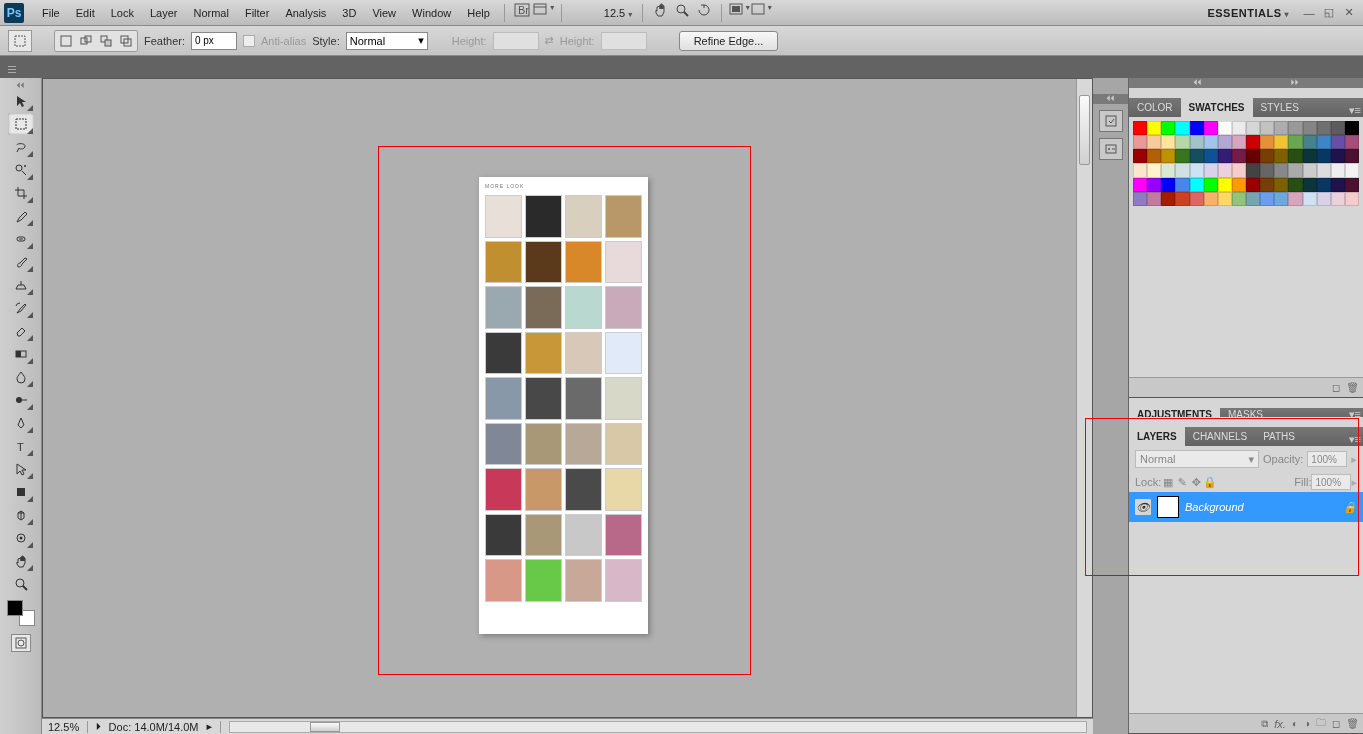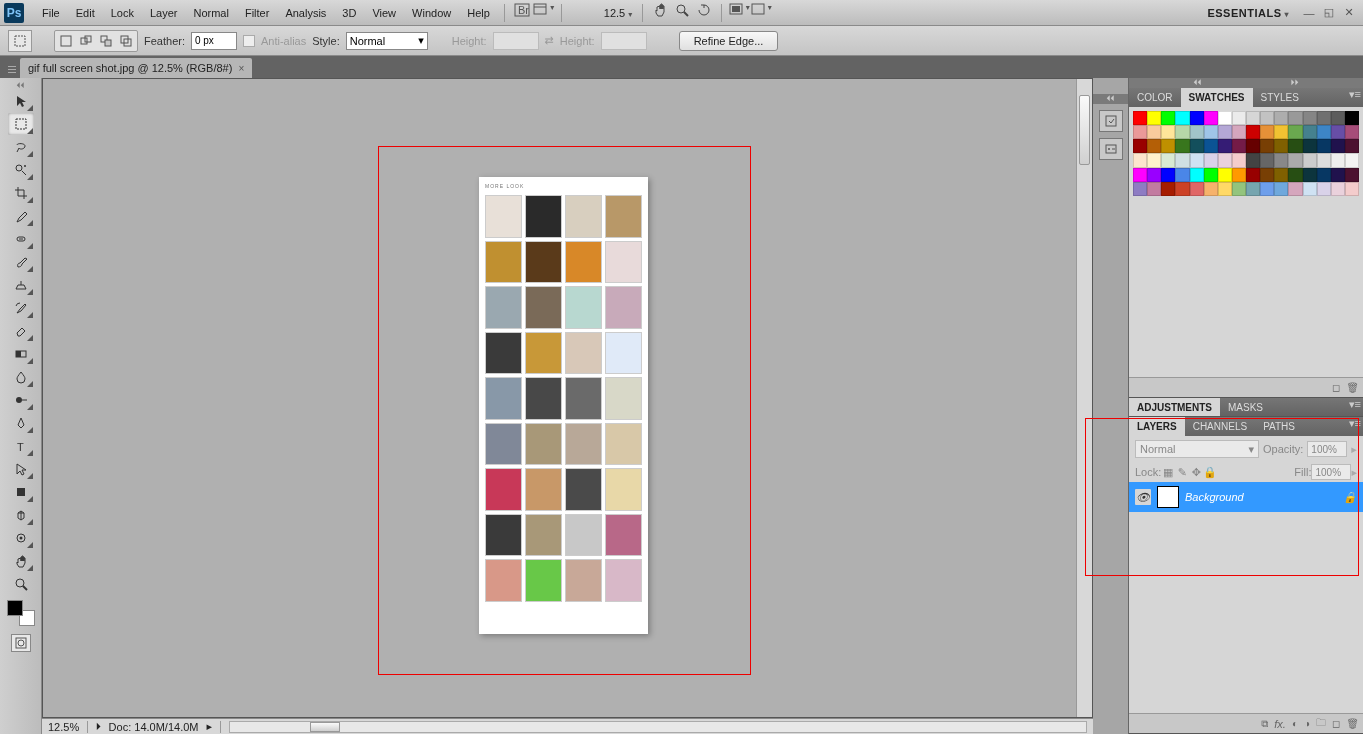--- a/index.html
+++ b/index.html
@@ -63,21 +63,21 @@
 
 svg { display:block; }
 
 
 .dock { position:absolute; top:78px; right:0; width:270px; bottom:0; background:#8f8f8f; display:flex; }
 .dock-col-left { width:36px; background:#a6a6a6; border-right:1px solid #666; padding-top:16px; display:flex; flex-direction:column; align-items:center; gap:6px; }
 .dock-ico { width:24px; height:22px; border:1px solid #777; background:#c8c8c8; display:flex; align-items:center; justify-content:center; color:#444; }
 .dock-col-main { flex:1; display:flex; flex-direction:column; }
 
 .panel { background:#d6d6d6; border-bottom:1px solid #555; display:flex; flex-direction:column; }
-.panel-head { height:19px; background:linear-gradient(#767676,#636363); display:flex; align-items:flex-start; }
+.panel-head { height:19px; background:linear-gradient(#767676,#636363); display:flex; align-items:flex-end;margin-top:10px; }
 .panel-tab { padding:0 8px; height:100%; display:flex; align-items:center; font-size:10px; color:#ddd; }
 .panel-tab.active { background:#d6d6d6; color:#222; font-weight:bold; }
 .panel-menu { margin-left:auto; width:16px; text-align:center; color:#ccc; }
 .panel-collapse { height:10px; background:#7a7a7a; display:flex; align-items:center; justify-content:center; color:#ccc; font-size:8px; }
 
 .swatch-grid { padding:4px; display:grid; grid-template-columns:repeat(16,1fr); gap:0; }
 .sw { aspect-ratio:1; border:1px solid rgba(0,0,0,.15); }
 .panel-body { flex:1; background:#d6d6d6; position:relative; }
 .panel-foot { height:20px; background:#c8c8c8; border-top:1px solid #999; display:flex; align-items:center; justify-content:flex-end; padding:0 4px; gap:6px; }
 .panel-foot span { color:#666; font-size:10px; }
@@ -223,24 +223,20 @@
   <div style="width:20px"></div>
   <button class="opt-button">Refine Edge...</button>
 </div>
 
 <div class="doctabs">
   <div class="tab-handle">
       <span></span>
       <span></span>
       <span></span>
     </div>
-  <div class="doctab">
-    <span>gif full screen shot.jpg @ 12.5% (RGB/8#)</span>
-    <span class="x">×</span>
-  </div>
 </div>
 
 <div class="toolstrip">
   <div class="tool-collapse">⏴⏴</div>
   <div class="tool">
       <svg width="14" height="14">
         <path d="M3 2l0 10 3-3 2 4 2-1-2-4 4 0z" fill="#333"></path>
       </svg>
       <div class="corner"></div>
     </div>

